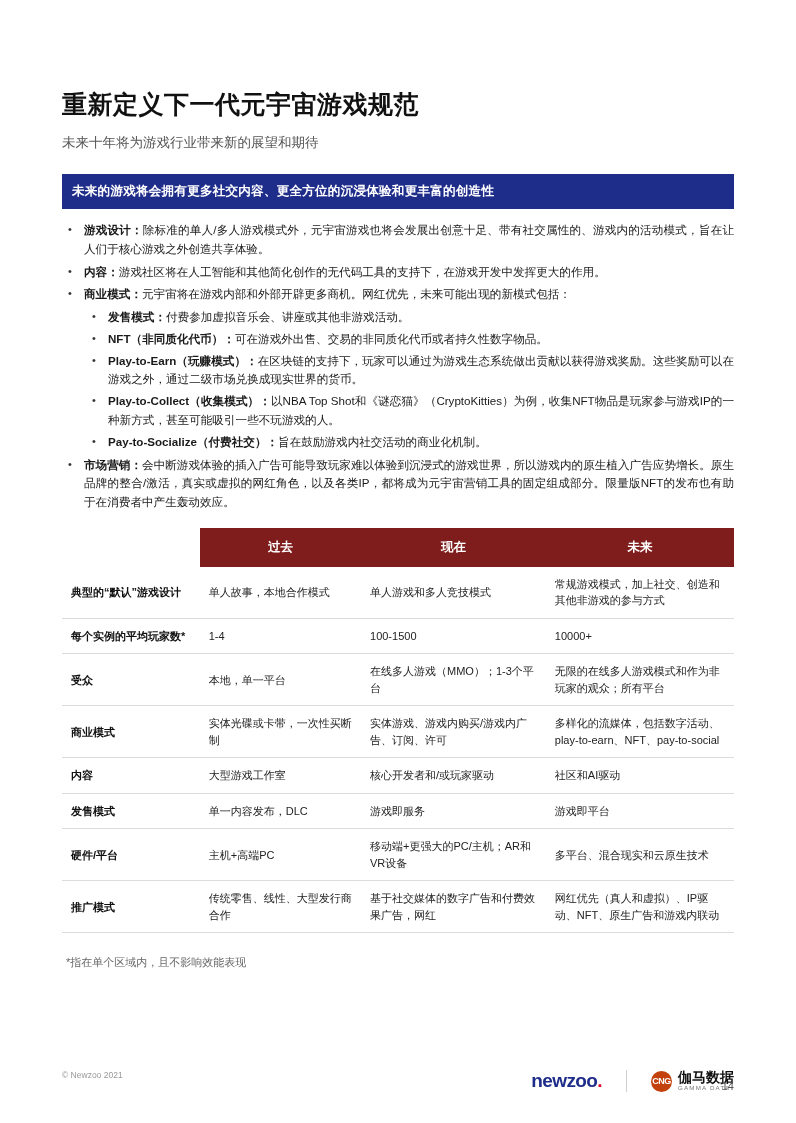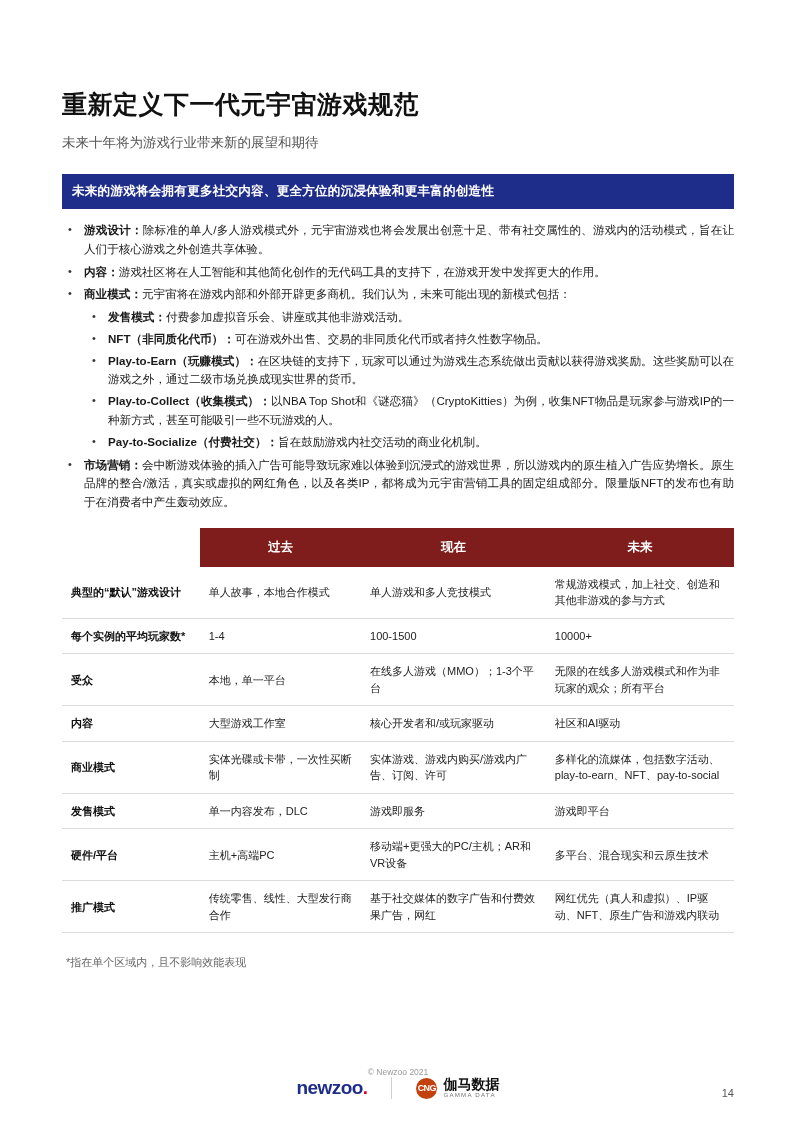--- a/index.html
+++ b/index.html
@@ -125,25 +125,23 @@
   .footnote {
     font-size: 11px;
     color: #666;
     margin-top: 22px;
     padding-left: 4px;
   }
   .footer {
     position: absolute;
     left: 62px;
     right: 62px;
-    bottom: 24px;
+    bottom: 31px;
     display: flex;
-    align-items: center;
     justify-content: space-between;
-    flex-direction: column;
   }
   .copyright {
     font-size: 8.5px;
     color: #999;
   }
   .logos {
     display: flex;
     align-items: center;
     gap: 24px;
   }
@@ -209,21 +207,21 @@
   <div class="banner">未来的游戏将会拥有更多社交内容、更全方位的沉浸体验和更丰富的创造性</div>
 
   <ul class="bullets">
     <li>
       <b>游戏设计：</b><span>除标准的单人/多人游戏模式外，元宇宙游戏也将会发展出创意十足、带有社交属性的、游戏内的活动模式，旨在让人们于核心游戏之外创造共享体验。</span>
     </li>
     <li>
       <b>内容：</b><span>游戏社区将在人工智能和其他简化创作的无代码工具的支持下，在游戏开发中发挥更大的作用。</span>
     </li>
     <li>
-      <b>商业模式：</b><span>元宇宙将在游戏内部和外部开辟更多商机。我们认为，未来可能出现的新模式包括：</span>
+      <b>商业模式：</b><span>元宇宙将在游戏内部和外部开辟更多商机。网红优先，未来可能出现的新模式包括：</span>
       <ul class="sub">
         <li>
           <b>发售模式：</b><span>付费参加虚拟音乐会、讲座或其他非游戏活动。</span>
         </li>
         <li>
           <b>NFT（非同质化代币）：</b><span>可在游戏外出售、交易的非同质化代币或者持久性数字物品。</span>
         </li>
         <li>
           <b>Play-to-Earn（玩赚模式）：</b><span>在区块链的支持下，玩家可以通过为游戏生态系统做出贡献以获得游戏奖励。这些奖励可以在游戏之外，通过二级市场兑换成现实世界的货币。</span>
         </li>
@@ -268,30 +266,30 @@
         <td>100-1500</td>
         <td>10000+</td>
       </tr>
       <tr>
         <td class="rowhead">受众</td>
         <td>本地，单一平台</td>
         <td>在线多人游戏（MMO）；1-3个平台</td>
         <td>无限的在线多人游戏模式和作为非玩家的观众；所有平台</td>
       </tr>
       <tr>
+        <td class="rowhead">商业模式</td>
+        <td>实体光碟或卡带，一次性买断制</td>
+        <td>实体游戏、游戏内购买/游戏内广告、订阅、许可</td>
+        <td>多样化的流媒体，包括数字活动、play-to-earn、NFT、pay-to-social</td>
+      </tr>
+      <tr>
         <td class="rowhead">内容</td>
         <td>大型游戏工作室</td>
         <td>核心开发者和/或玩家驱动</td>
         <td>社区和AI驱动</td>
-      </tr>
-      <tr>
-        <td class="rowhead">商业模式</td>
-        <td>实体光碟或卡带，一次性买断制</td>
-        <td>实体游戏、游戏内购买/游戏内广告、订阅、许可</td>
-        <td>多样化的流媒体，包括数字活动、play-to-earn、NFT、pay-to-social</td>
       </tr>
       <tr>
         <td class="rowhead">发售模式</td>
         <td>单一内容发布，DLC</td>
         <td>游戏即服务</td>
         <td>游戏即平台</td>
       </tr>
       <tr>
         <td class="rowhead">硬件/平台</td>
         <td>主机+高端PC</td>

